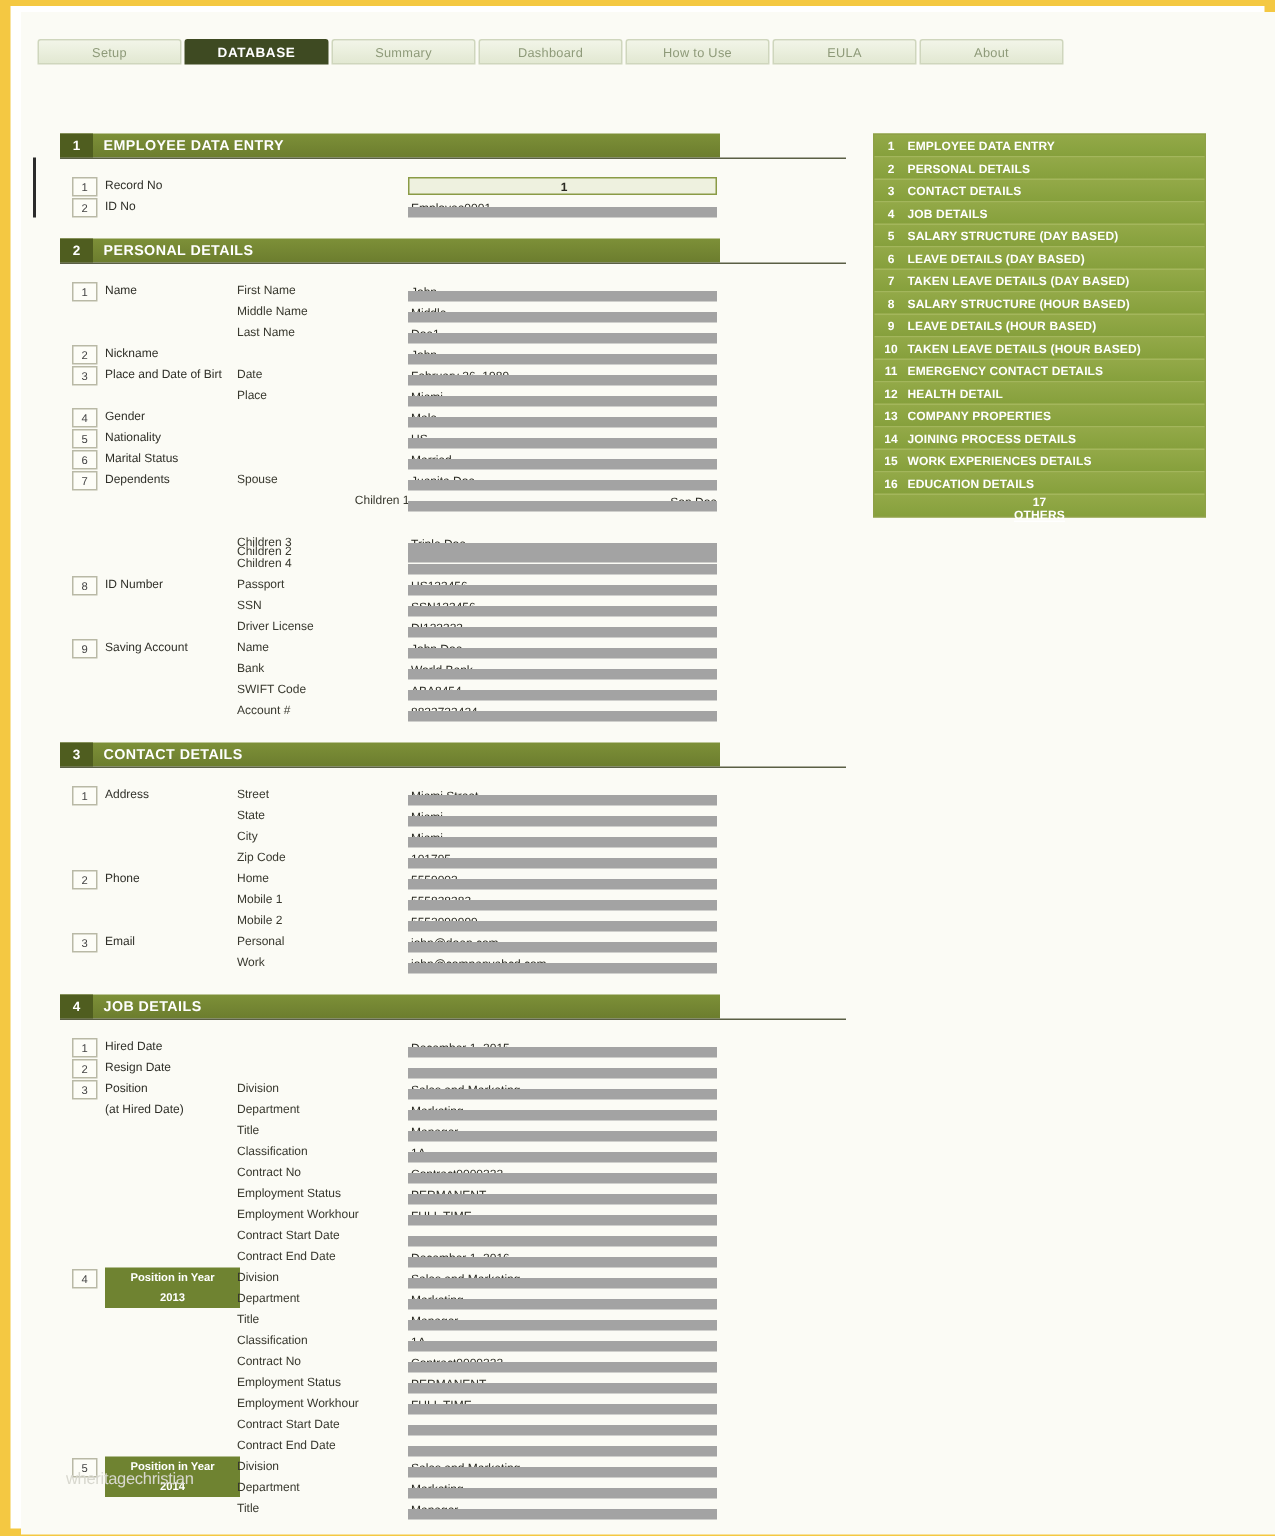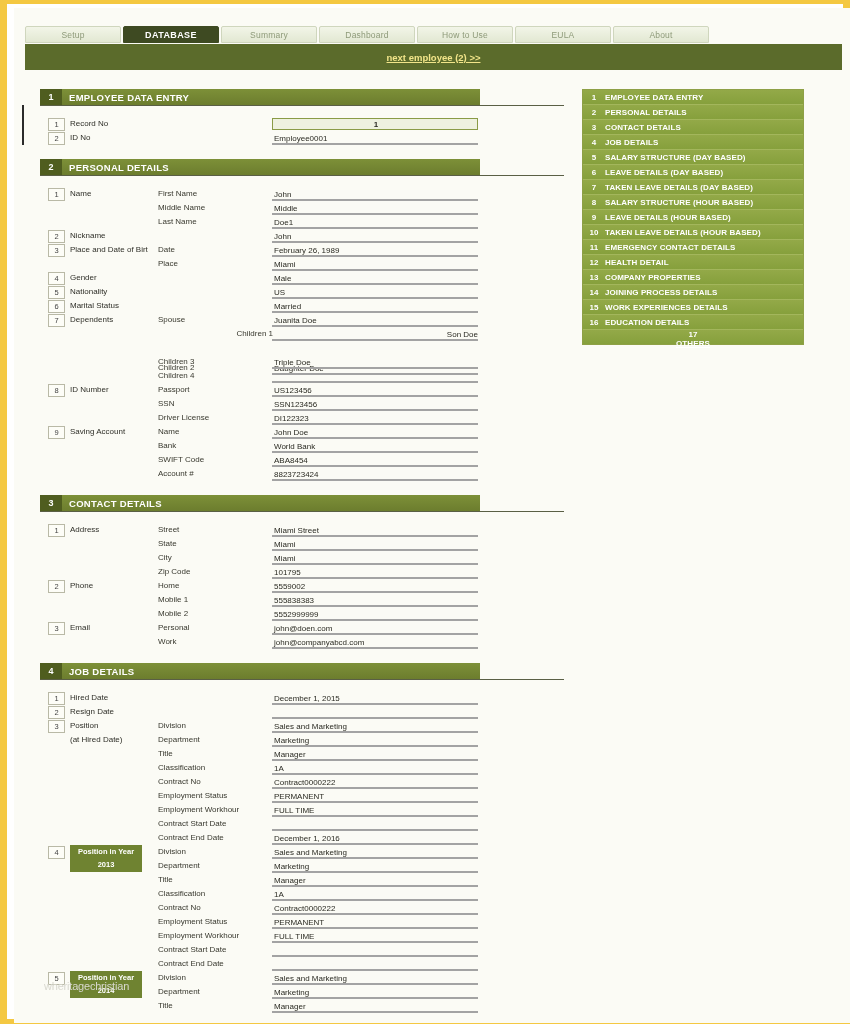--- a/index.html
+++ b/index.html
@@ -183,21 +183,21 @@
     color: #38382e;
     white-space: nowrap;
   }
   .frow .val {
     position: absolute;
     left: 224px;
     top: 0px;
     width: 206px;
     height: 13px;
     box-sizing: border-box;
-    border-bottom: 2px solid #a3a3a3;
+    border-bottom: 7px solid #a3a3a3;
     font-size: 8px;
     color: #2a2a22;
     padding-left: 2px;
     padding-top: 2px;
     white-space: nowrap;
     overflow: hidden;
   }
 
   
   .frow .val.boxed {
@@ -207,21 +207,21 @@
     font-weight: bold;
     height: 12px;
     padding-top: 1px;
   }
 
   
   .year-block {
     position: absolute;
     left: 22px;
     top: -1px;
-    width: 72px;
+    width: 90px;
     height: 27px;
     background: #6f8331;
     color: #ffffff;
     font-size: 7.5px;
     font-weight: bold;
     text-align: center;
     line-height: 12.5px;
     padding-top: 1px;
     box-sizing: border-box;
   }
@@ -283,23 +283,20 @@
     <div class="tabstrip" id="tabstrip">
         <div class="tab w0">Setup</div>
         <div class="tab w1 active">DATABASE</div>
         <div class="tab w2">Summary</div>
         <div class="tab w3">Dashboard</div>
         <div class="tab w4">How to Use</div>
         <div class="tab w5">EULA</div>
         <div class="tab w6">About</div>
       </div>
 
-    <div class="nav-bar">
-      <a>next employee (2) &gt;&gt;</a>
-    </div>
 
     <div class="row-marker"></div>
 
     <div class="form-rows" id="form-container">
         <div class="section-head" style="top: 81px;">
           <div class="sec-num">1</div>
           <div class="sec-title">EMPLOYEE DATA ENTRY</div>
         </div>
         <div class="section-rule" style="top: 97px;"></div>
         <div class="frow" style="top: 110px;">

